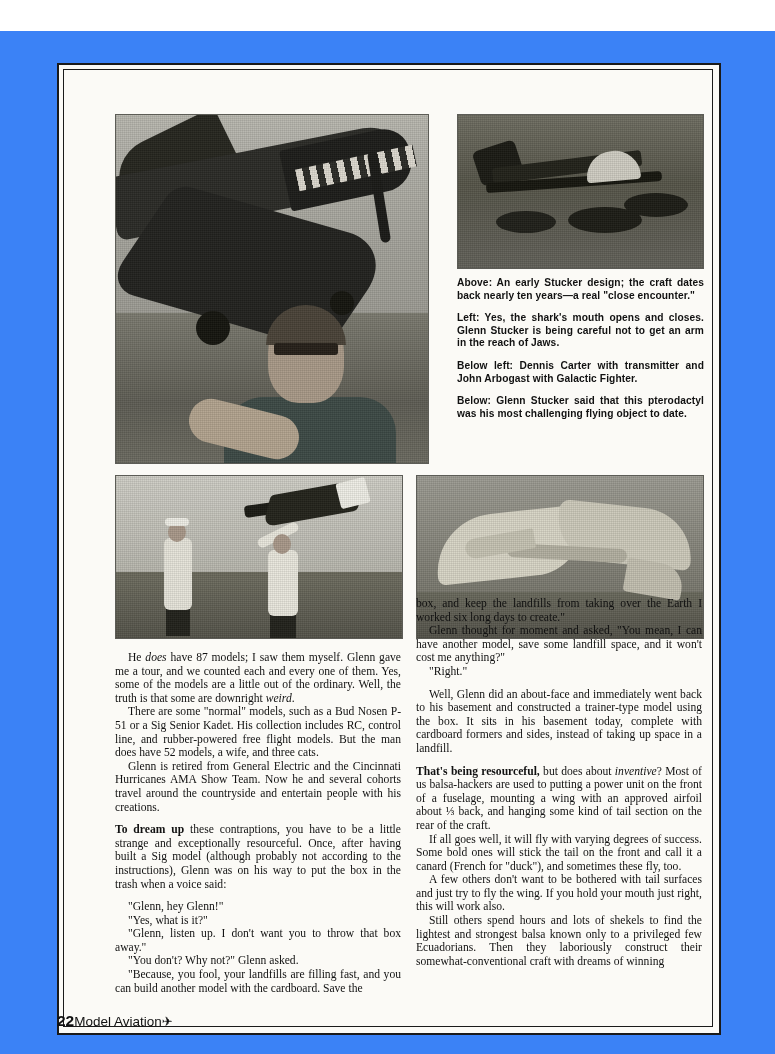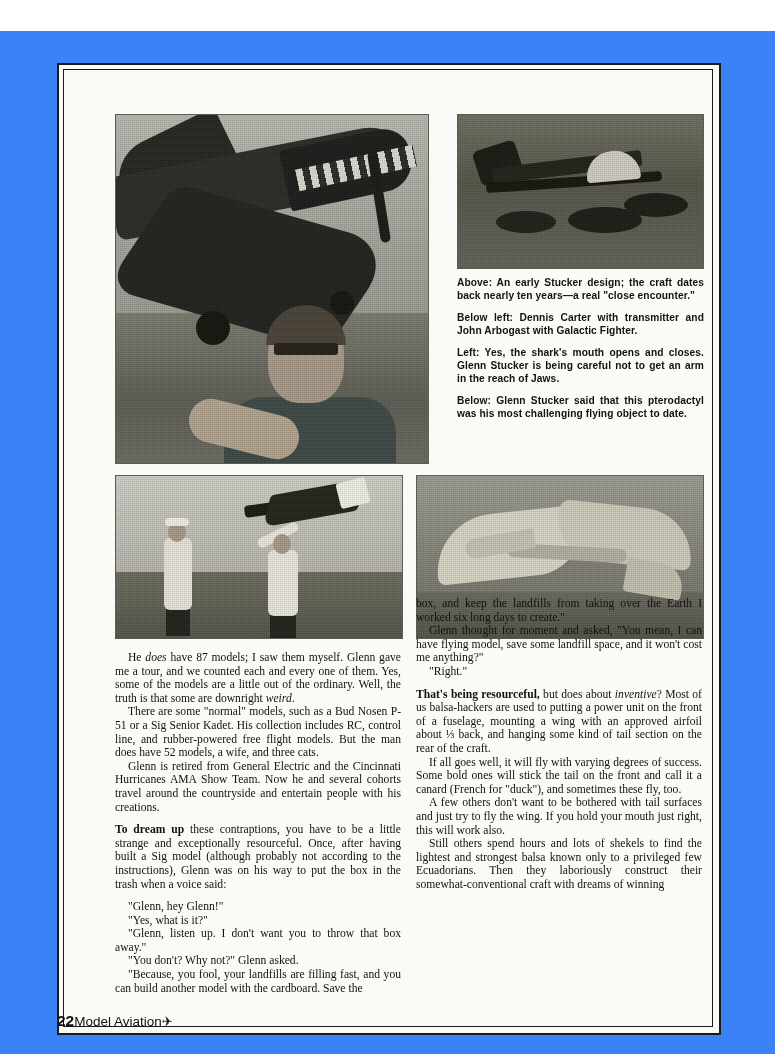--- a/index.html
+++ b/index.html
@@ -293,22 +293,22 @@
       <div class="fuse"></div>
       <div class="canopy"></div>
       <div class="disc3"></div>
       <div class="disc1"></div>
       <div class="disc2"></div>
       <div class="noise"></div>
     </div>
 
     <div class="captions">
       <p>Above: An early Stucker design; the craft dates back nearly ten years—a real "close encounter."</p>
+      <p>Left: Yes, the shark's mouth opens and closes. Glenn Stucker is being careful not to get an arm in the reach of Jaws.</p>
       <p>Below left: Dennis Carter with transmitter and John Arbogast with Galactic Fighter.</p>
-      <p>Left: Yes, the shark's mouth opens and closes. Glenn Stucker is being careful not to get an arm in the reach of Jaws.</p>
       <p>Below: Glenn Stucker said that this pterodactyl was his most challenging flying object to date.</p>
     </div>
 
     <div class="photo" id="photo-field">
       <div class="sky"></div>
       <div class="treeline"></div>
       <div class="grass"></div>
       <div class="model"></div>
       <div class="model-wing"></div>
       <div class="model-tail"></div>
@@ -341,22 +341,23 @@
       <p class="gap noindent"><b>To dream up</b><span> these contraptions, you have to be a little strange and exceptionally resourceful. Once, after having built a Sig model (although probably not according to the instructions), Glenn was on his way to put the box in the trash when a voice said:</span></p>
       <p class="gap">"Glenn, hey Glenn!"</p>
       <p>"Yes, what is it?"</p>
       <p>"Glenn, listen up. I don't want you to throw that box away."</p>
       <p>"You don't? Why not?" Glenn asked.</p>
       <p>"Because, you fool, your landfills are filling fast, and you can build another model with the cardboard. Save the</p>
     </div>
 
     <div class="col" id="col-right">
       <p class="noindent">box, and keep the landfills from taking over the Earth I worked six long days to create."</p>
-      <p>Glenn thought for moment and asked, "You mean, I can have flying model, save some landfill space, and it won't cost me anything?"</p>
+      <p>Glenn thought for moment and asked, "You mean, I can have another model, save some landfill space, and it won't cost me anything?"</p>
       <p>"Right."</p>
+      <p class="gap">Well, Glenn did an about-face and immediately went back to his basement and constructed a trainer-type model using the box. It sits in his basement today, complete with cardboard formers and sides, instead of taking up space in a landfill.</p>
       <p class="gap noindent"><b>That's being resourceful,</b><span> but does about </span><i>inventive</i><span>? Most of us balsa-hackers are used to putting a power unit on the front of a fuselage, mounting a wing with an approved airfoil about ⅓ back, and hanging some kind of tail section on the rear of the craft.</span></p>
       <p>If all goes well, it will fly with varying degrees of success. Some bold ones will stick the tail on the front and call it a canard (French for "duck"), and sometimes these fly, too.</p>
       <p>A few others don't want to be bothered with tail surfaces and just try to fly the wing. If you hold your mouth just right, this will work also.</p>
       <p>Still others spend hours and lots of shekels to find the lightest and strongest balsa known only to a privileged few Ecuadorians. Then they laboriously construct their somewhat-conventional craft with dreams of winning</p>
     </div>
 
   </div>
 </div>
 
 <div class="footer">

